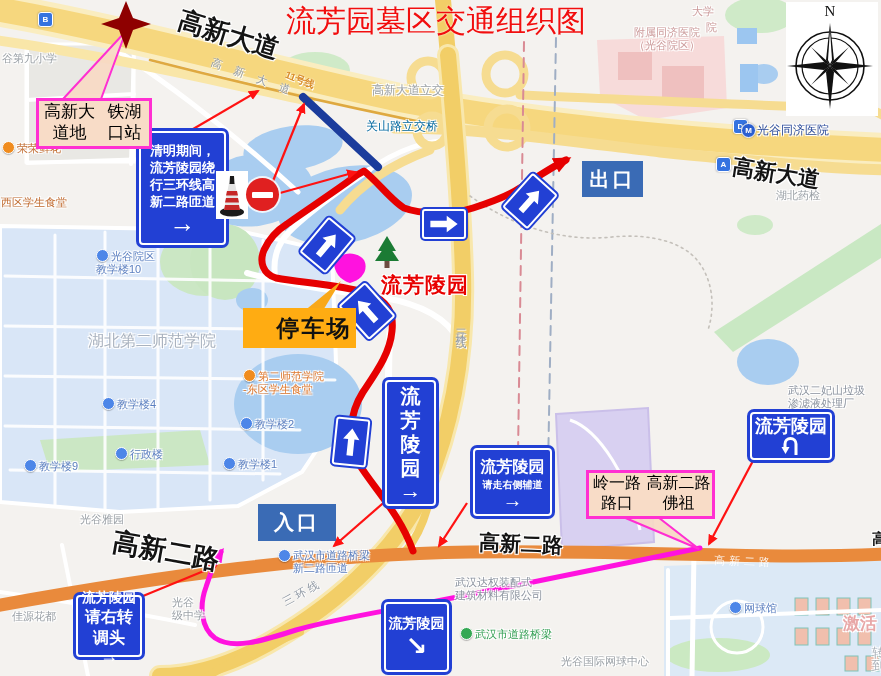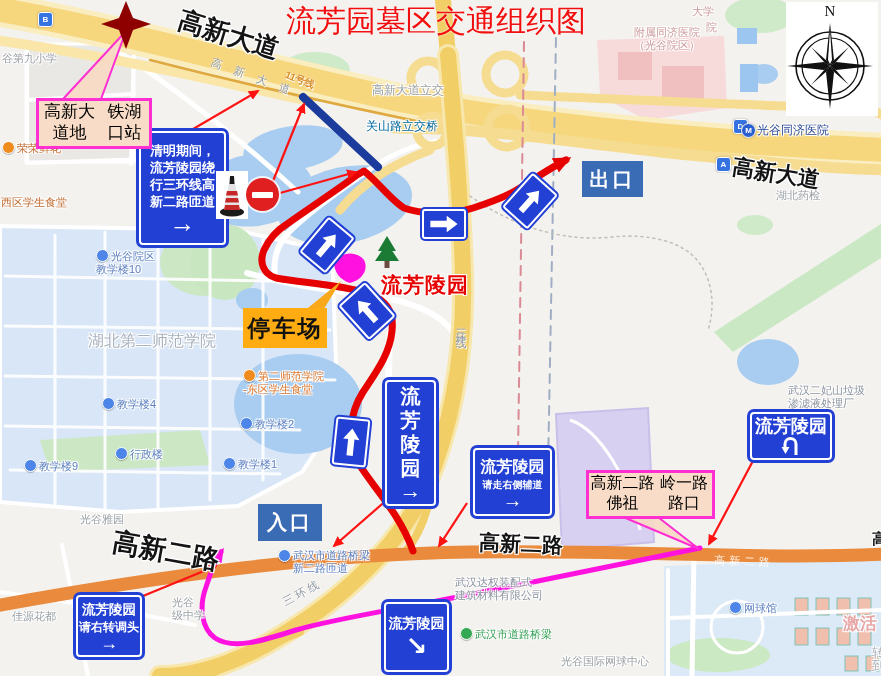--- a/index.html
+++ b/index.html
@@ -29,21 +29,21 @@
   .bluebox{position:absolute;background:var(--label_box_blue);color:#fff;font-weight:bold;display:flex;
        align-items:center;justify-content:center;z-index:28;letter-spacing:3px;}
   .callout{position:absolute;background:var(--callout_fill);border:3px solid var(--callout_border);color:#000;
        font-weight:400;text-align:center;display:flex;flex-direction:row;justify-content:center;z-index:32;margin-left:31px;}
   .arrow-sign{position:absolute;background:var(--sign_blue);border:2px solid #fff;border-radius:3px;
        box-shadow:0 0 0 2px var(--sign_blue);display:flex;align-items:center;justify-content:center;z-index:26;}
   #title{position:absolute;left:286px;top:1px;font-size:30px;font-weight:400;color:var(--title_red);
        white-space:nowrap;letter-spacing:0px;z-index:40;text-shadow:0 0 2px #fff;}
   #parking{position:absolute;left:243px;top:308px;width:84px;height:40px;background:var(--parking_orange);
        color:#111;font-weight:900;font-size:23px;display:flex;align-items:center;justify-content:center;
-       letter-spacing:2px;z-index:27;}
+       letter-spacing:2px;z-index:27;padding-left:29px;}
   #cemetery-label{position:absolute;left:381px;top:271px;font-size:21px;font-weight:900;color:#E80000;
        z-index:27;letter-spacing:1px;
        text-shadow:1px 1px 0 #fff,-1px -1px 0 #fff,1px -1px 0 #fff,-1px 1px 0 #fff;}
   #noentry{position:absolute;left:246px;top:178px;width:33px;height:33px;border-radius:50%;background:#E02020;
        z-index:31;box-shadow:0 0 0 2px rgba(255,255,255,.8);}
   #noentry .bar{position:absolute;left:6px;top:13.5px;width:21px;height:6px;background:#fff;border-radius:1px;}
   #cone{position:absolute;left:216px;top:171px;width:32px;height:48px;background:#fff;z-index:31;}
   #compass{position:absolute;left:786px;top:2px;z-index:40;}
 </style>
 </head>
@@ -258,21 +258,21 @@
 
   <div class="bsign" style="left:139px;top:131px;width:83px;height:110px;font-size:13px;line-height:17px">
     <div>清明期间，</div>
     <div>流芳陵园绕</div>
     <div>行三环线高</div>
     <div>新二路匝道</div>
     <div style="font-size:26px;line-height:22px;margin-top:2px">→</div>
   </div>
 
   <div class="bluebox" style="left:582px;top:161px;width:61px;height:36px;font-size:20px">出口</div>
-  <div class="bluebox" style="left:258px;top:504px;width:64px;height:37px;font-size:20px">入口</div>
+  <div class="bluebox" style="left:258px;top:504px;width:78px;height:37px;font-size:20px">入口</div>
 
   <div id="parking">停车场</div>
   <div id="cemetery-label">流芳陵园</div>
 
   <div class="bsign" style="left:385px;top:380px;width:47px;height:122px;font-size:20px;line-height:24px">
     <div>流</div>
     <div>芳</div>
     <div>陵</div>
     <div>园</div>
     <div style="font-size:22px;line-height:22px">→</div>
@@ -292,31 +292,31 @@
   <div class="bsign" style="left:750px;top:412px;width:78px;height:44px">
     <div style="font-size:18px;line-height:19px">流芳陵园</div>
     <svg width="22" height="20" viewBox="0 0 22 20">
       <path d="M16 19 V8 a5.5 5.5 0 0 0 -11 0 v4" stroke="#fff" stroke-width="3" fill="none"></path>
       <polygon points="1.5,11 9.5,11 5.5,18" fill="#fff"></polygon>
     </svg>
   </div>
 
   <div class="bsign" style="left:76px;top:595px;width:62px;height:58px">
     <div style="font-size:13.5px">流芳陵园</div>
-    <div style="font-size:12px">请右转调头</div>
+    <div style="font-size:16px">请右转调头</div>
     <div style="font-size:18px;line-height:15px">→</div>
   </div>
 
   <div class="callout" style="left:5px;top:98px;width:110px;height:45px;font-size:17px;line-height:21px">
     <div>高新大道地</div>
     <div>铁湖口站</div>
   </div>
   <div class="callout" style="left:555px;top:470px;width:123px;height:43px;font-size:16px;line-height:20px">
+    <div>岭一路路口</div>
     <div>高新二路佛祖</div>
-    <div>岭一路路口</div>
   </div>
 
   <div class="roadlabel" style="left:184px;top:3px;font-size:26px;transform:rotate(17deg);transform-origin:left top">高新大道</div>
   <div class="roadlabel" style="left:735px;top:152px;font-size:22px;transform:rotate(9deg);transform-origin:left top">高新大道</div>
   <div class="roadlabel" style="left:116px;top:524px;font-size:27px;transform:rotate(10deg);transform-origin:left top">高新二路</div>
   <div class="roadlabel" style="left:479px;top:530px;font-size:21px;transform:rotate(2deg)">高新二路</div>
   <div class="roadlabel" style="left:872px;top:530px;font-size:15px">高</div>
   <div class="graylabel" style="left:214px;top:55px;font-size:11px;transform:rotate(20deg);transform-origin:left top;letter-spacing:5px;font-weight:normal">高 新 大 道</div>
   <div class="graylabel" style="left:288px;top:68px;font-size:10px;transform:rotate(21deg);transform-origin:left top;color:#D98E2B">11号线</div>
   <div class="graylabel" style="left:453px;top:320px;font-size:11px;writing-mode:vertical-rl;letter-spacing:4px;font-weight:normal">三环线</div>

